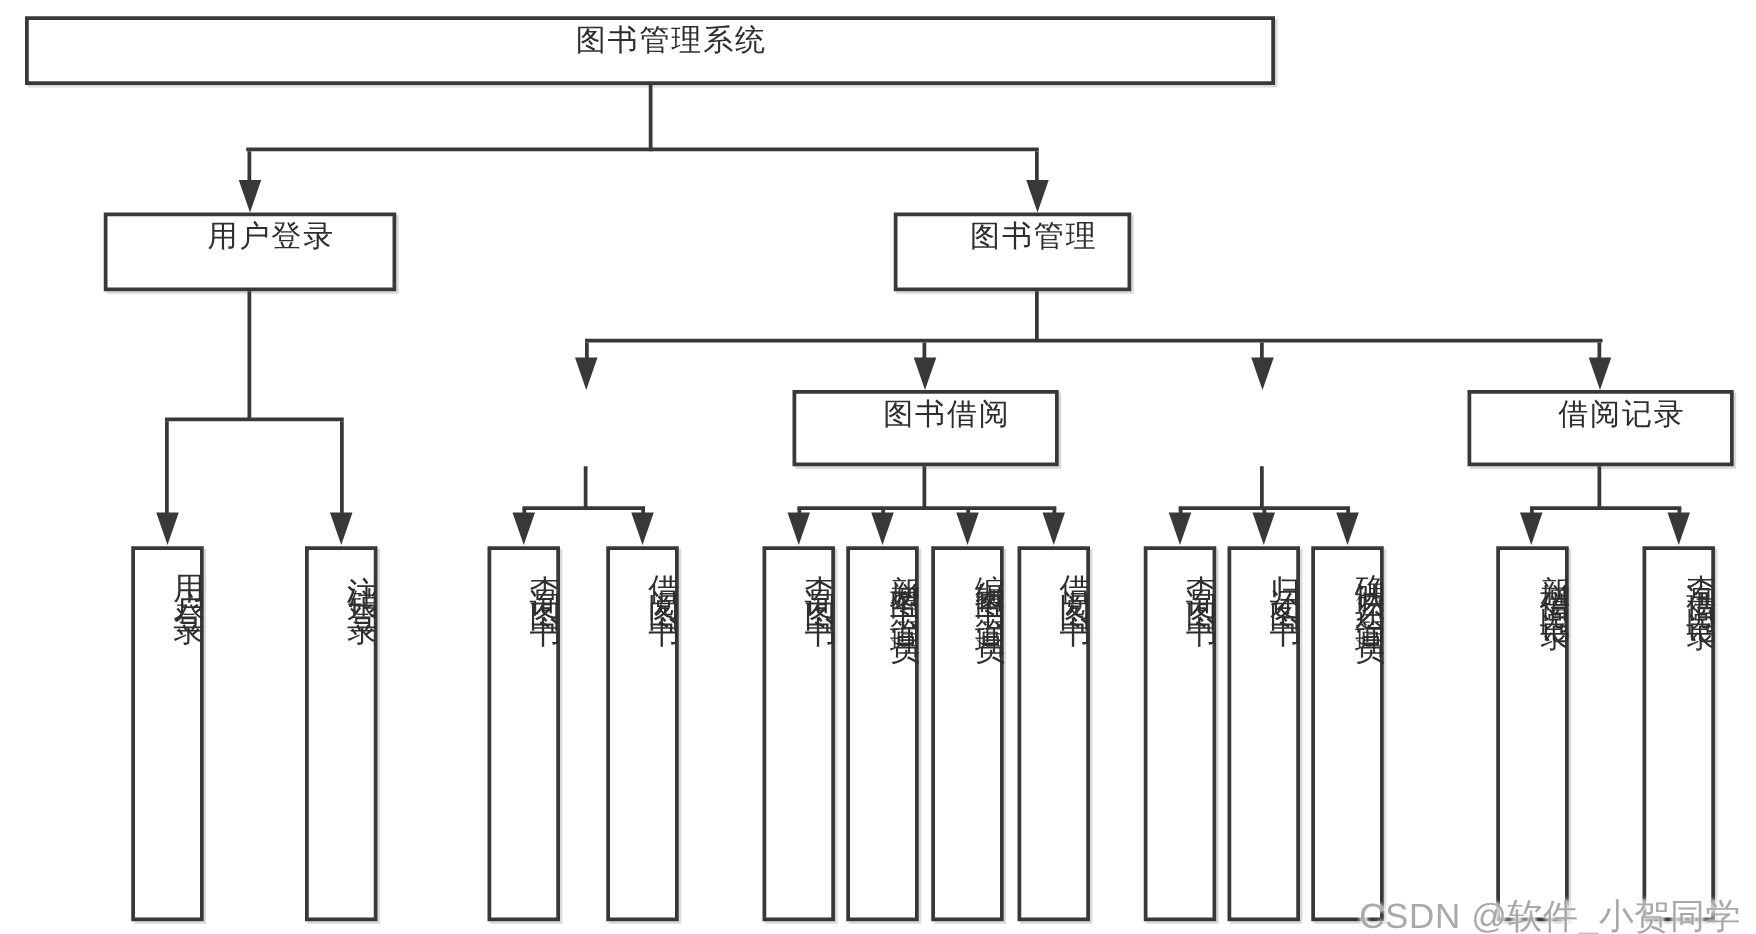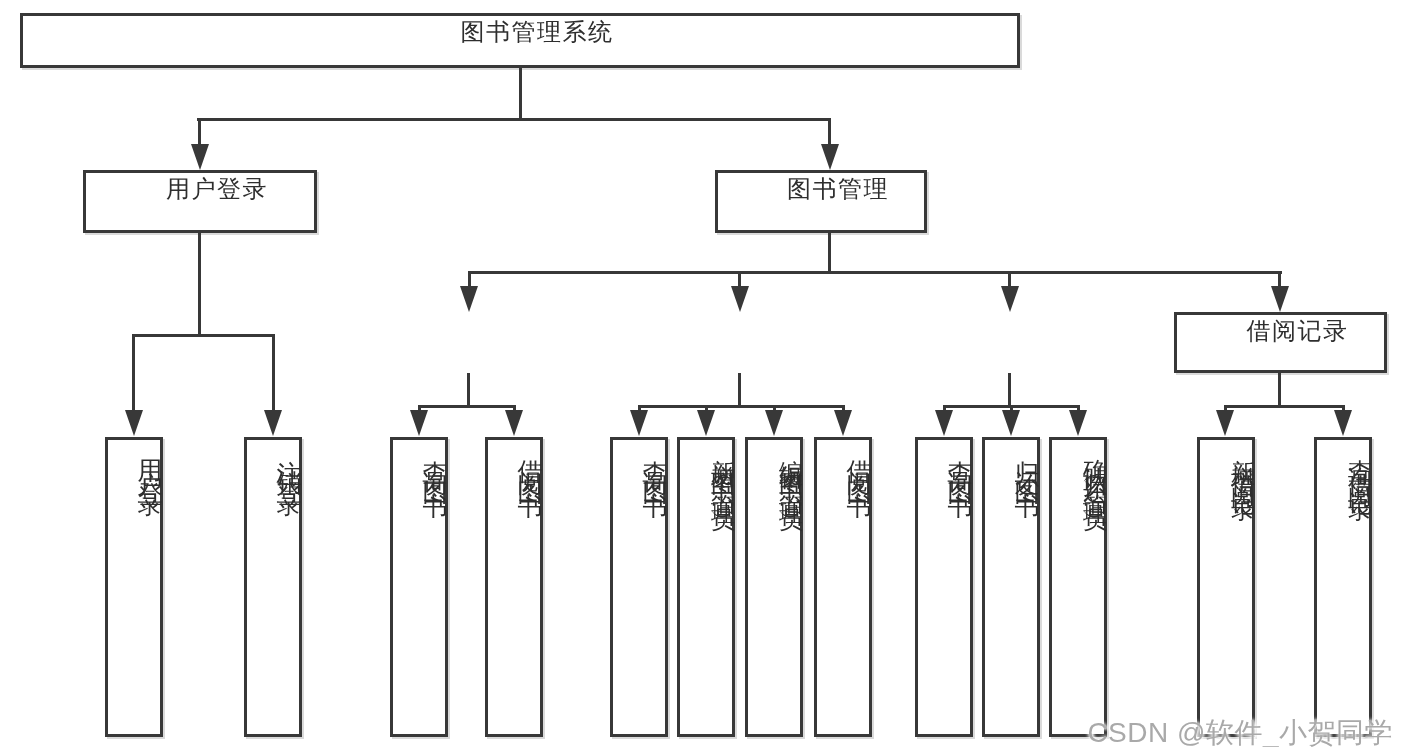--- a/index.html
+++ b/index.html
@@ -50,25 +50,28 @@
 <div class="stage">
 
   <div class="box" style="left:20px;top:13px;width:1000px;height:55px">
     <span class="hlabel">图书管理系统</span>
   </div>
 
   <div class="box" style="left:83px;top:170px;width:234px;height:63px">
     <span class="hlabel">用户登录</span>
   </div>
 
-  <div class="box" style="left:715px;top:170px;width:212px;height:63px">
+  <div class="box" style="left:715px;top:170px;width:190px;height:63px">
     <span class="hlabel">图书管理</span>
   </div>
 
 
+  <div class="box" style="left:634px;top:312px;width:213px;height:61px">
+    <span class="hlabel">图书借阅</span>
+  </div>
 
 
   <div class="box" style="left:1174px;top:312px;width:213px;height:61px">
     <span class="hlabel">借阅记录</span>
   </div>
 
   <div class="box" style="left:105px;top:437px;width:58px;height:300px">
     <span class="vtext sp4">用户登录</span>
   </div>
 

